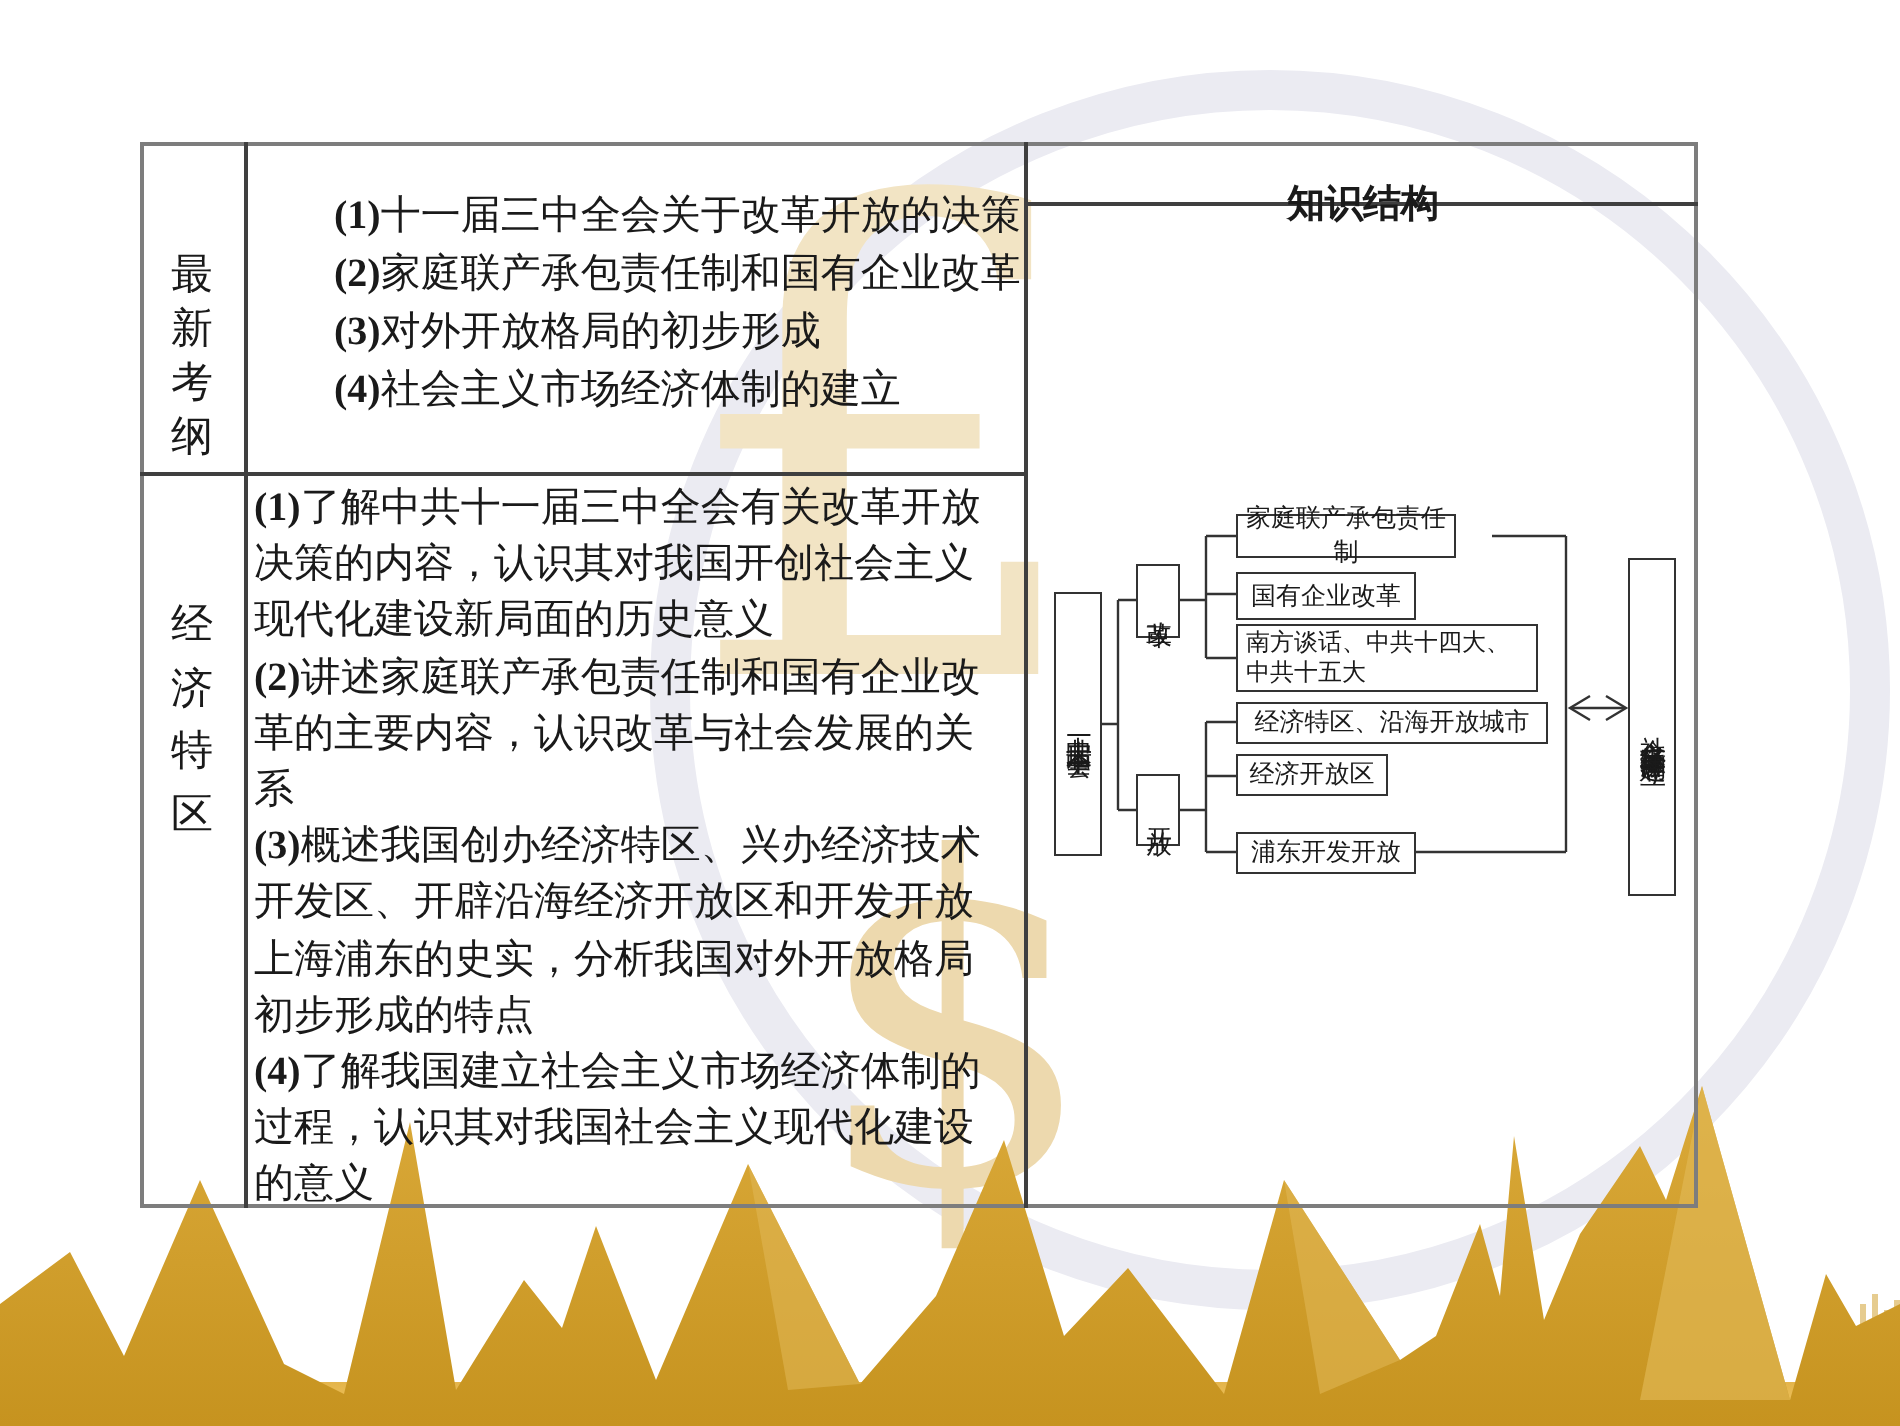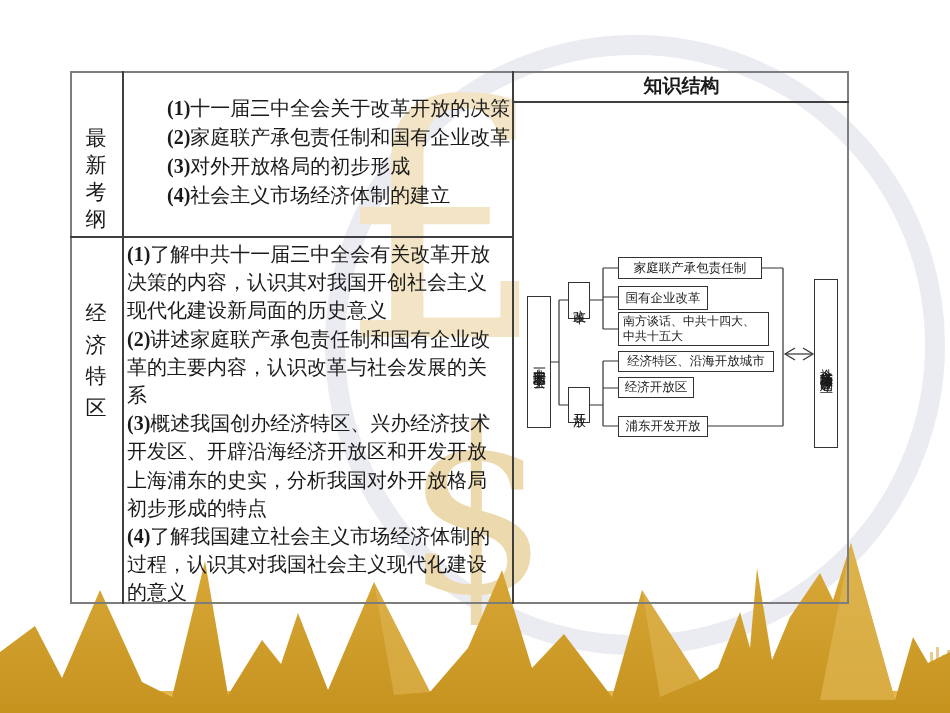--- a/index.html
+++ b/index.html
@@ -30,34 +30,34 @@
   .vlabel-1{top:124px;line-height:27px;}
   .vlabel-2{top:297px;line-height:31.5px;}
 
   
   .content{position:absolute;left:127px;width:374px;font-size:20px;letter-spacing:0;}
   .content-1{top:94px;line-height:29px;margin-left:40px;}
   .content-2{top:240px;line-height:28.2px;}
   .ci .num{font-weight:700;font-family:"Liberation Serif","DejaVu Serif",serif;}
 
   
-  .k-title{position:absolute;left:514px;top:71px;width:335px;height:30px;line-height:30px;
+  .k-title{position:absolute;left:514px;top:88px;width:335px;height:30px;line-height:30px;
            text-align:center;font-family:"Liberation Sans","DejaVu Sans",sans-serif;
            font-weight:700;font-size:19px;}
   .kbox{position:absolute;border:1.3px solid #333;background:#fff;box-sizing:border-box;
         font-size:12.5px;display:flex;align-items:center;justify-content:center;
         text-align:center;}
   .kbox.vert{writing-mode:vertical-rl;text-orientation:upright;letter-spacing:1px;
              font-size:13px;line-height:20px;}
   .kbox.two-line{white-space:pre-line;justify-content:flex-start;text-align:left;
                  padding:1px 4px;line-height:15px;font-size:12px;align-items:center;}
   .root-box{left:527px;top:296px;width:24px;height:132px;}
   .branch-reform{left:568px;top:282px;width:22px;height:37px;}
   .branch-open{left:568px;top:387px;width:22px;height:36px;}
-  .c1{left:618px;top:257px;width:144px;height:22px;}
+  .c1{left:618px;top:257px;width:110px;height:22px;}
   .c2{left:618px;top:286px;width:90px;height:24px;}
   .c3{left:618px;top:312px;width:151px;height:34px;}
   .c4{left:618px;top:351px;width:156px;height:21px;}
   .c5{left:618px;top:377px;width:76px;height:21px;}
   .c6{left:618px;top:416px;width:90px;height:21px;}
   .result-box{left:814px;top:279px;width:24px;height:169px;}
 </style>
 </head>
 <body>
 

